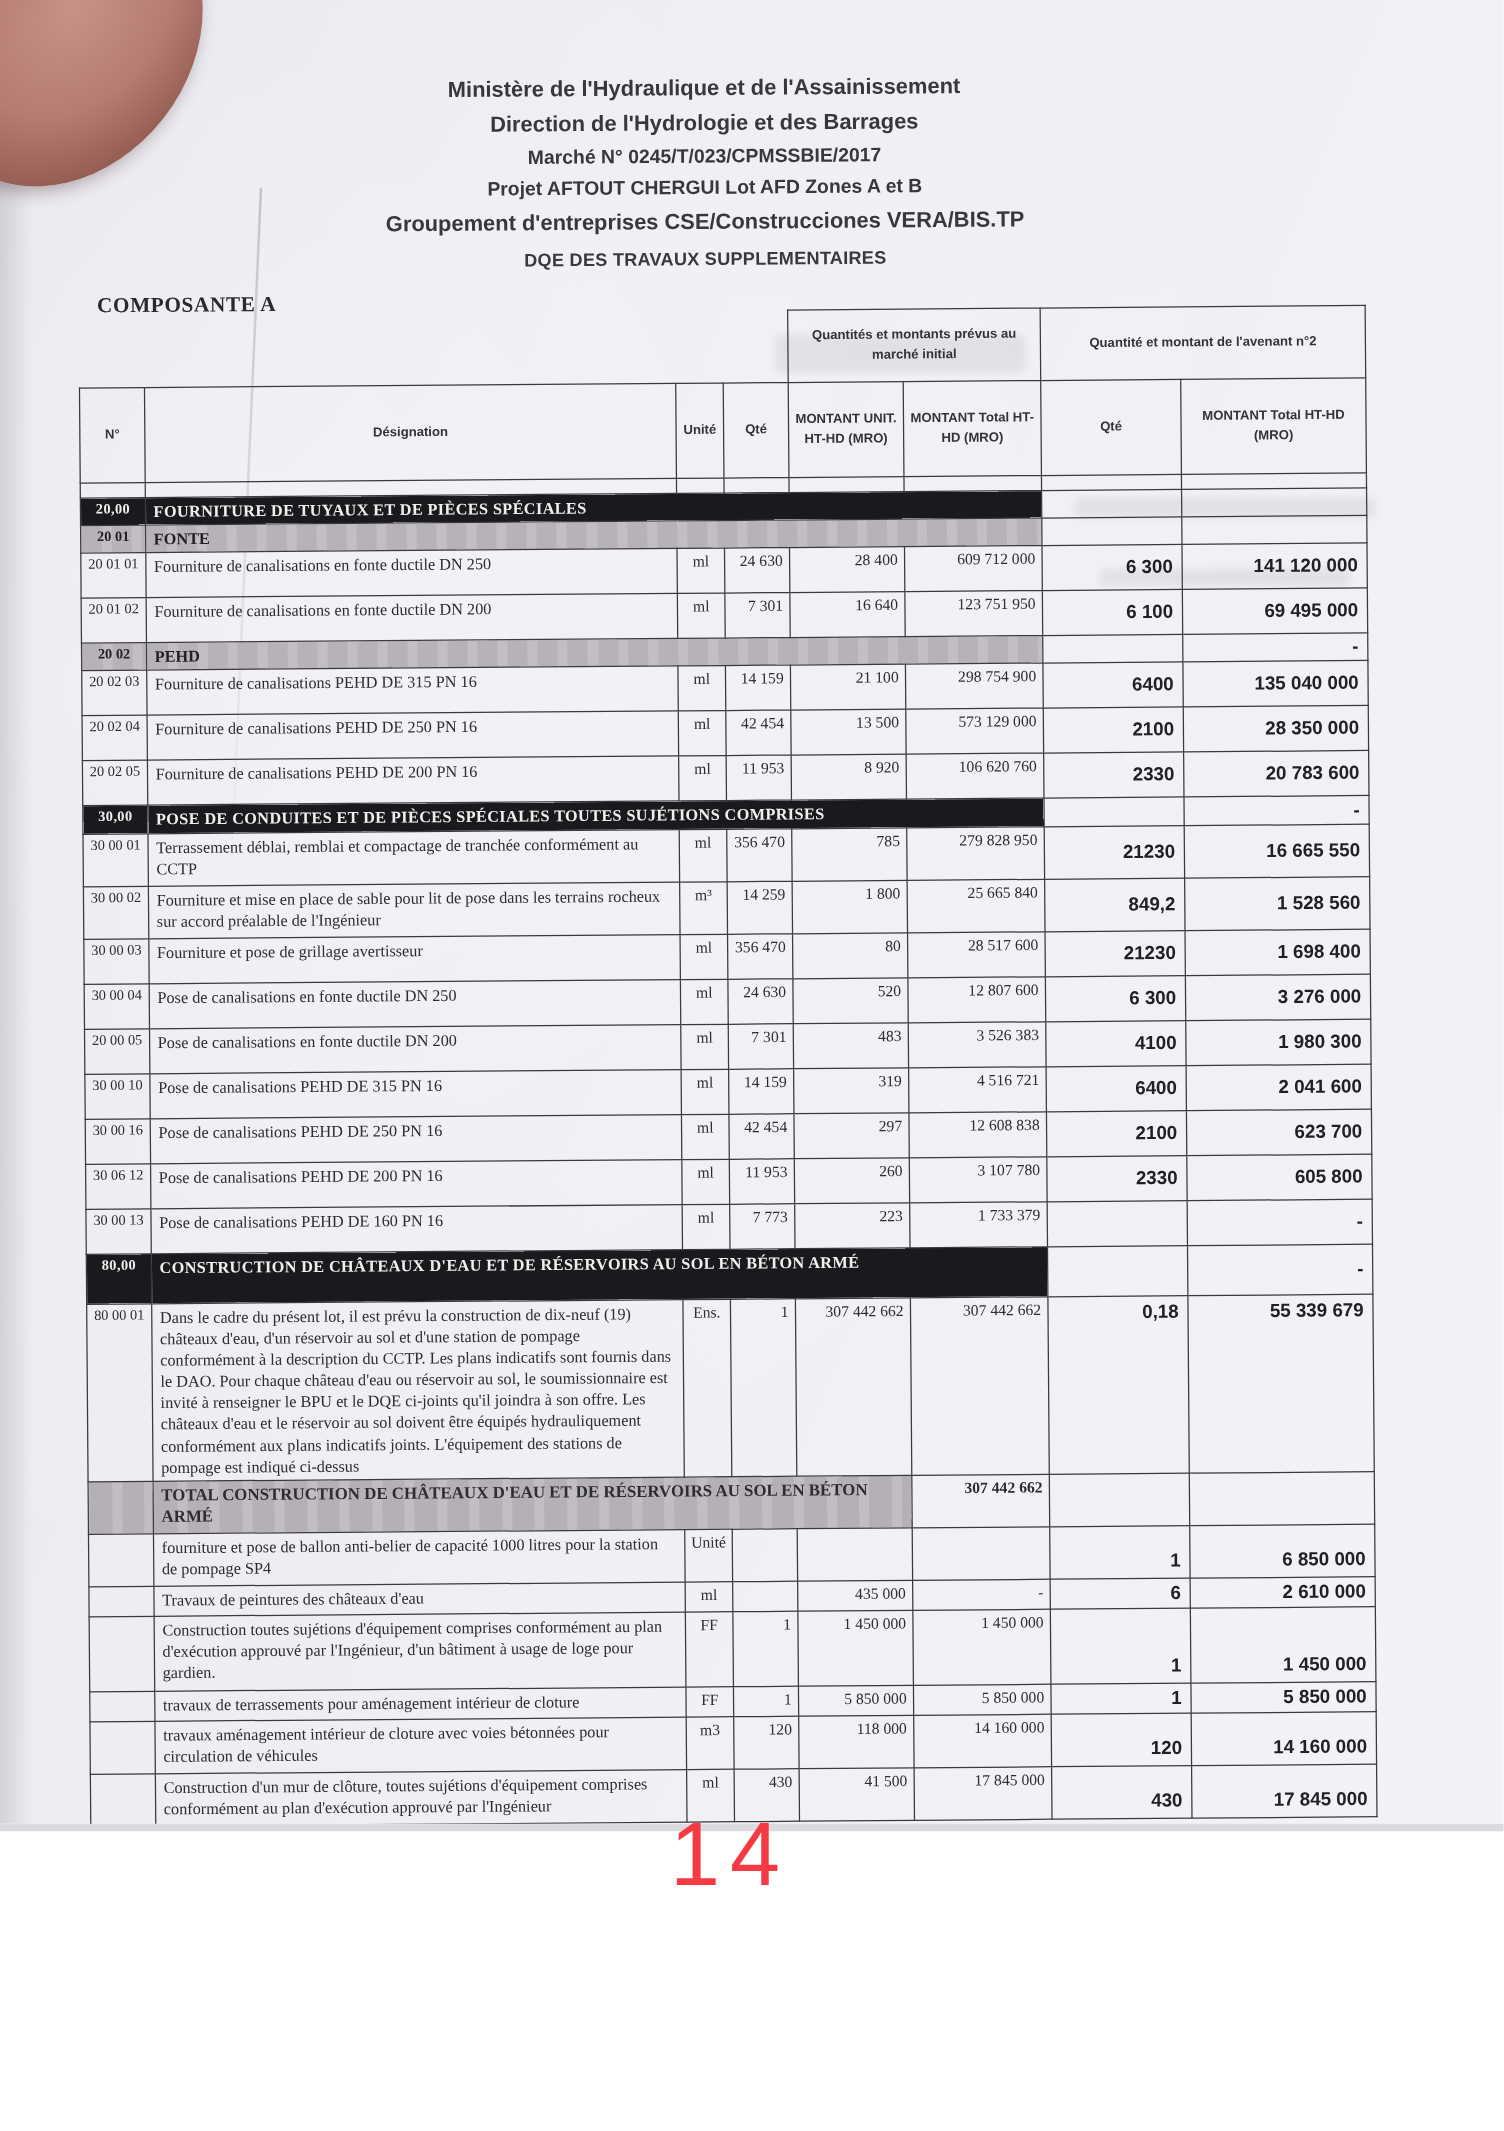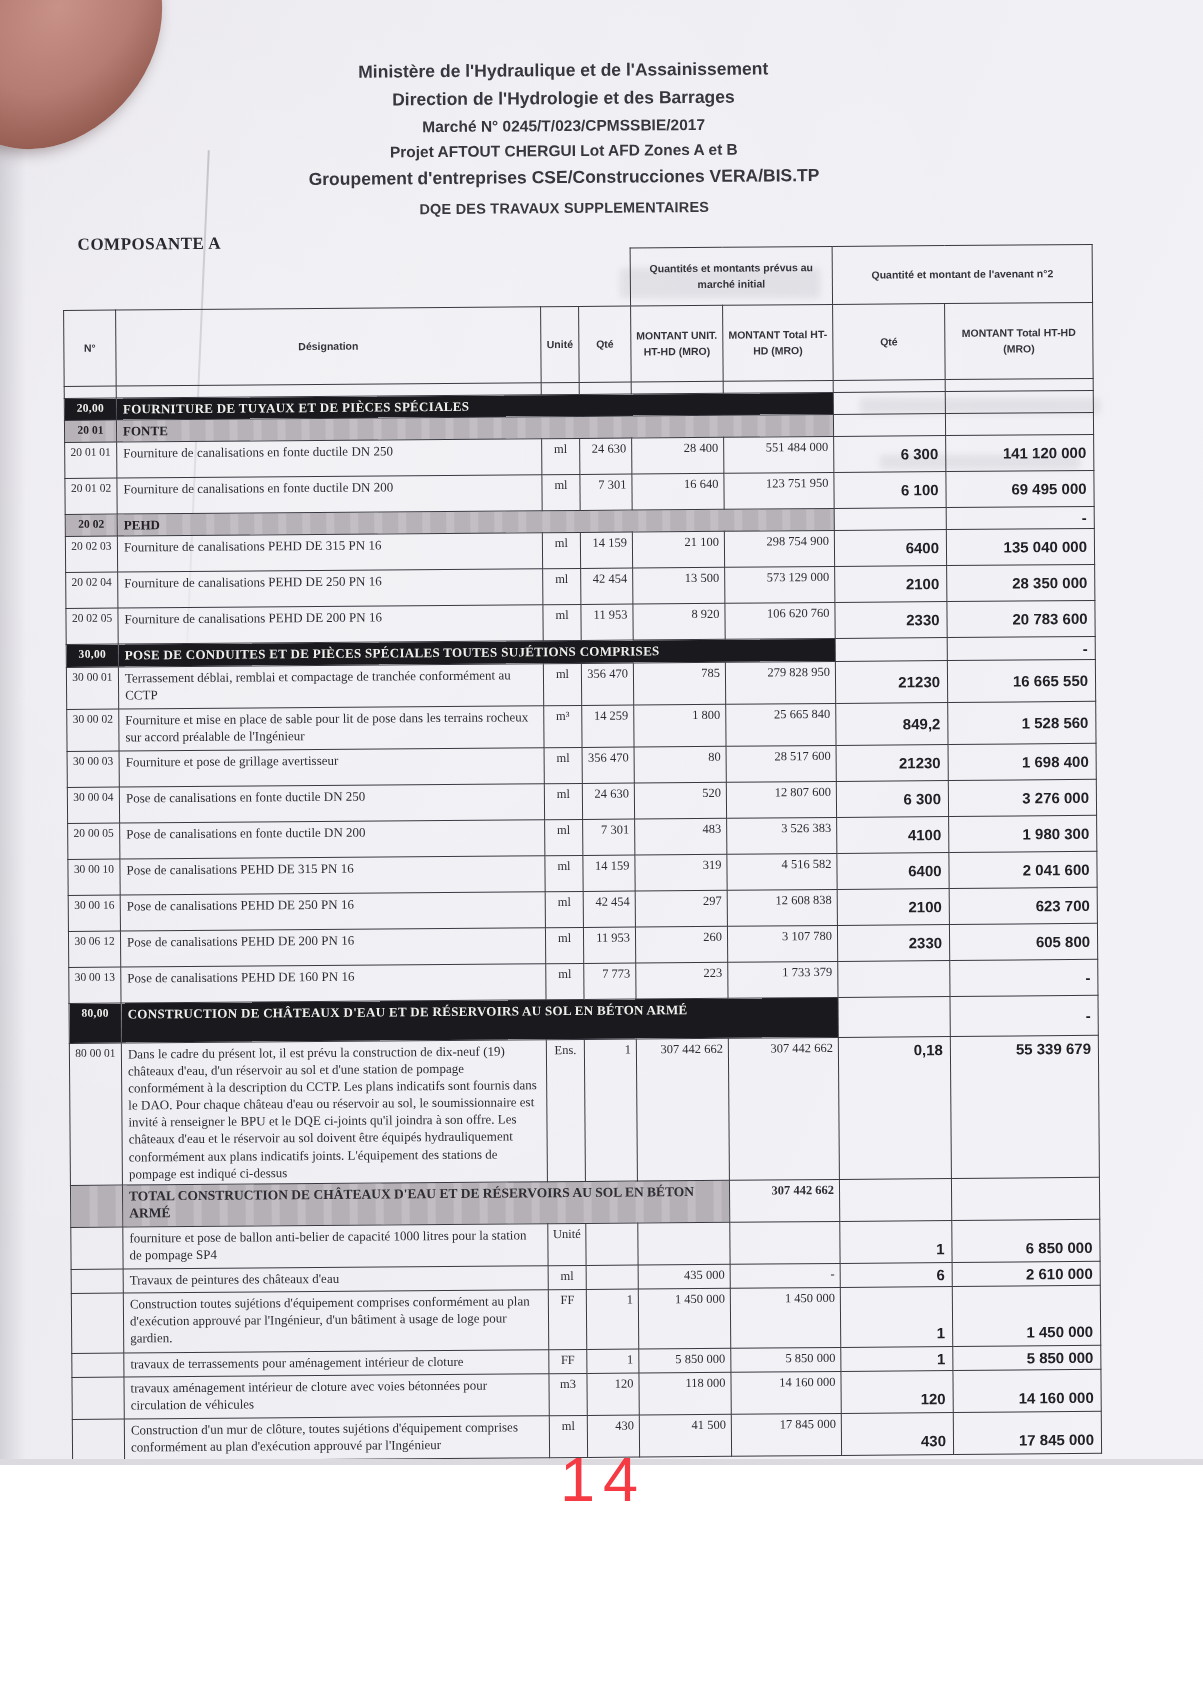--- a/index.html
+++ b/index.html
@@ -59,22 +59,22 @@
   tr.row-section td.band{background:#1a191e;color:#f1efec;font-weight:bold;letter-spacing:.3px;}
   tr.row-section td.c-code{color:#f1efec;}
   tr.row-subsection td.band{background:repeating-linear-gradient(90deg,#b6b2b8 0 16px,#c2bec4 16px 24px);
     color:#232127;font-weight:bold;}
   tr.row-total td.shaded{background:repeating-linear-gradient(90deg,#b4b0b6 0 18px,#c1bdc3 18px 26px);}
   tr.row-total td.c-desig{font-weight:bold;font-size:13.5px;line-height:1.3;}
   td.c-total-strong{font-weight:bold;}
   .dash-top{vertical-align:top;}
 
   
-  .page-num{position:absolute;left:560px;top:1448px;font-family:"Liberation Sans", sans-serif;
-    font-size:63px;font-weight:500;color:#f53a44;letter-spacing:8px;line-height:1;}
+  .page-num{position:absolute;left:536px;top:1448px;font-family:"Liberation Sans", sans-serif;
+    font-size:72px;font-weight:500;color:#f53a44;letter-spacing:8px;line-height:1;}
 </style>
 </head>
 <body>
 
 <div class="photo">
   <div class="edge-shade"></div>
   <div class="crease"></div>
   <div class="thumb"></div>
   <div class="smudge" style="left:620px;top:268px;width:200px;height:30px;"></div>
   <div class="smudge" style="left:860px;top:398px;width:240px;height:16px;"></div>
@@ -141,21 +141,21 @@
             <td class="c-desig band" colspan="5">FONTE</td>
             <td class="c-av"></td>
             <td class="c-av dash-top"></td>
           </tr>
           <tr class="row-item" style="height: 36px;">
             <td class="c-code">20 01 01</td>
             <td class="c-desig">Fourniture de canalisations en fonte ductile DN 250</td>
             <td class="c-unit">ml</td>
             <td class="c-num">24 630</td>
             <td class="c-num">28 400</td>
-            <td class="c-num">551 484 000</td>
+            <td class="c-num">609 712 000</td>
             <td class="c-av">6 300</td>
             <td class="c-av">141 120 000</td>
           </tr>
           <tr class="row-item" style="height: 36px;">
             <td class="c-code">20 01 02</td>
             <td class="c-desig">Fourniture de canalisations en fonte ductile DN 200</td>
             <td class="c-unit">ml</td>
             <td class="c-num">7 301</td>
             <td class="c-num">16 640</td>
             <td class="c-num">123 751 950</td>
@@ -253,21 +253,21 @@
             <td class="c-num">3 526 383</td>
             <td class="c-av">4100</td>
             <td class="c-av">1 980 300</td>
           </tr>
           <tr class="row-item" style="height: 36px;">
             <td class="c-code">30 00 10</td>
             <td class="c-desig">Pose de canalisations PEHD DE 315 PN 16</td>
             <td class="c-unit">ml</td>
             <td class="c-num">14 159</td>
             <td class="c-num">319</td>
-            <td class="c-num">4 516 582</td>
+            <td class="c-num">4 516 721</td>
             <td class="c-av">6400</td>
             <td class="c-av">2 041 600</td>
           </tr>
           <tr class="row-item" style="height: 36px;">
             <td class="c-code">30 00 16</td>
             <td class="c-desig">Pose de canalisations PEHD DE 250 PN 16</td>
             <td class="c-unit">ml</td>
             <td class="c-num">42 454</td>
             <td class="c-num">297</td>
             <td class="c-num">12 608 838</td>

